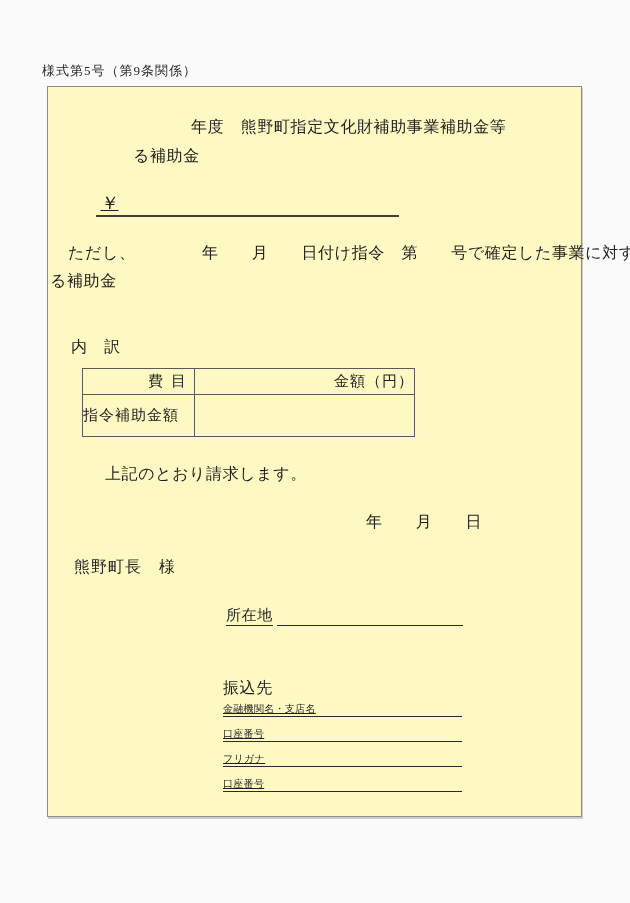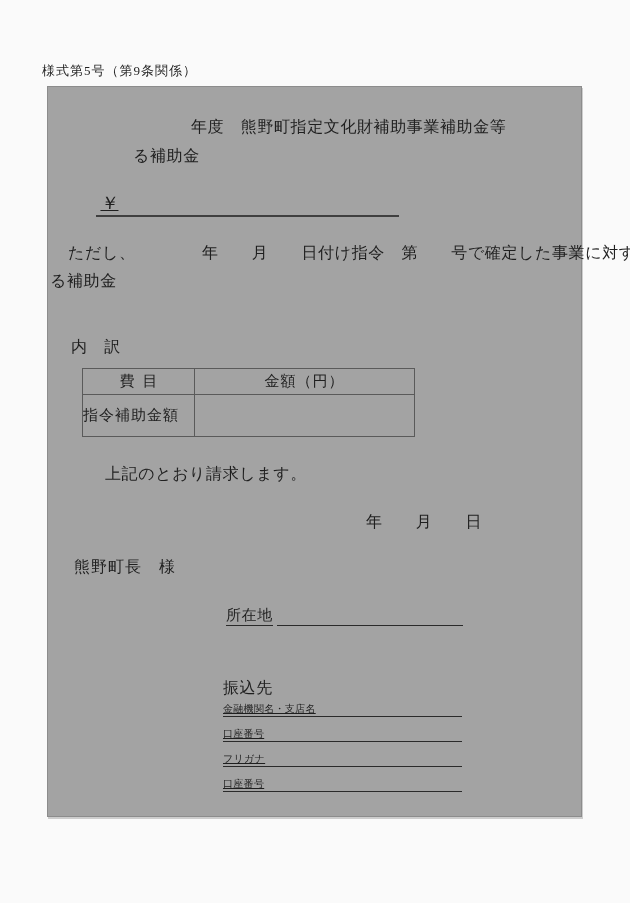--- a/index.html
+++ b/index.html
@@ -11,21 +11,21 @@
     position:relative;
     overflow:hidden;
   }
   .form-number{
     position:absolute;left:42px;top:62px;
     font-size:13px;letter-spacing:1px;
   }
   .sheet{
     position:absolute;left:47px;top:86px;
     width:535px;height:731px;
-    background:#a3a3a3;
+    background:#fef9c3;
     border:1px solid #8c8c8c;
     box-shadow:1px 2px 0 rgba(0,0,0,0.18);
     box-sizing:border-box;
   }
   .abs{position:absolute;white-space:pre;}
   .fs15{font-size:16px;letter-spacing:0.6px;}
   .fs16{font-size:16px;letter-spacing:0.6px;}
 
   .title-1{left:143px;top:30px;}
   .title-2{left:85px;top:59px;}
@@ -55,21 +55,21 @@
     width:332px;
     border-collapse:collapse;
     table-layout:fixed;
   }
   .breakdown-table th,.breakdown-table td{
     border:1px solid #5a5a5a;
     font-weight:normal;
     font-size:15px;
     padding:0;
   }
-  .breakdown-table th{height:25px;text-align:center;vertical-align:middle;}
+  .breakdown-table th{height:25px;text-align:right;vertical-align:middle;}
   .breakdown-table td{height:41px;vertical-align:middle;}
   .th-item{letter-spacing:8px;text-indent:8px;}
   .th-amount{letter-spacing:1px;}
   .td-item{padding-left:11px;letter-spacing:1px;}
 
   .request-statement{left:57px;top:377px;}
   .date-line{left:318px;top:425px;}
   .addressee{left:26px;top:470px;letter-spacing:1px;}
 
   .field-row{

